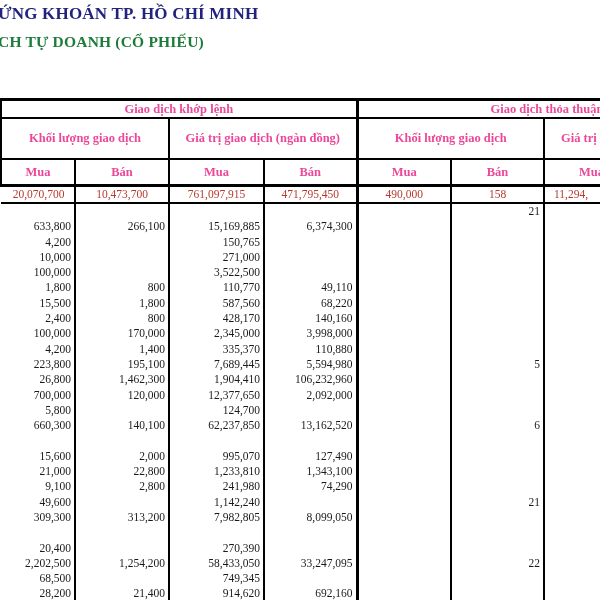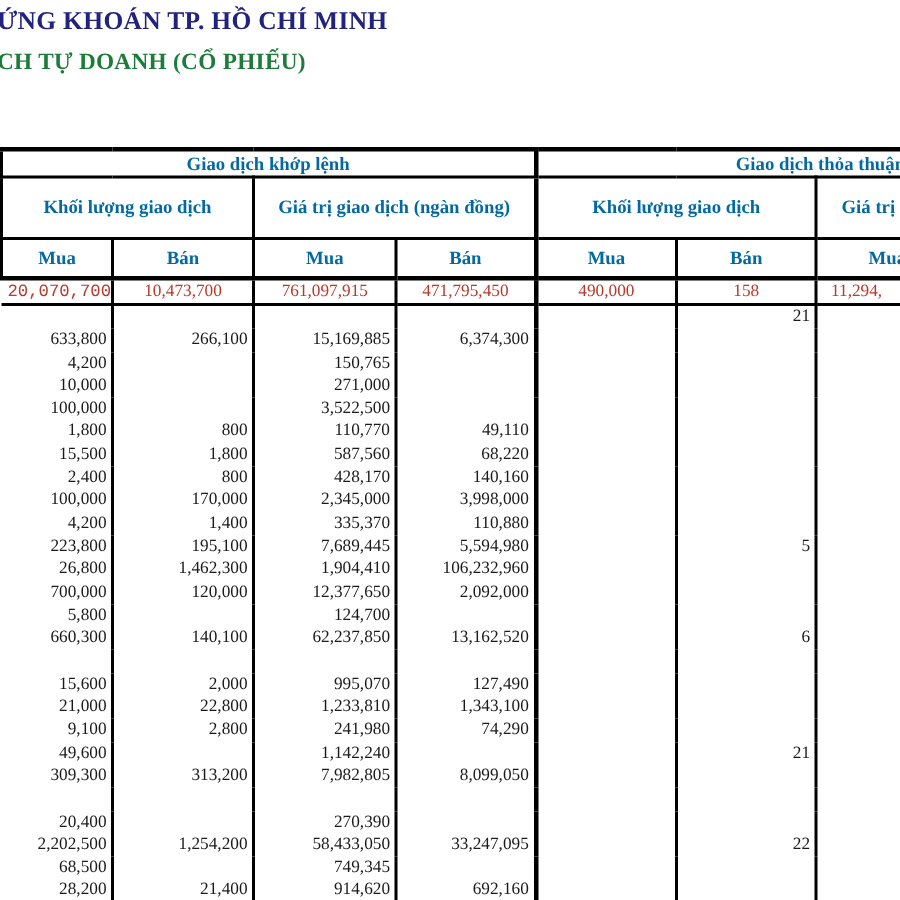--- a/index.html
+++ b/index.html
@@ -13,40 +13,40 @@
   .doc-title.t2{left:-2px;top:33px;font-size:15.5px;color:#1e7c3a;}
 
   table.report{
     position:absolute;left:0px;top:98px;
     border-collapse:collapse;table-layout:fixed;
     width:778px;
   }
   td{padding:0;overflow:hidden;white-space:nowrap;}
 
   
-  .hdr{color:#0369a1;font-weight:bold;font-size:12.5px;text-align:center;vertical-align:middle;}
+  .hdr{color:#ec4899;font-weight:bold;font-size:12.5px;text-align:center;vertical-align:middle;}
   tr.r1 td{height:16px;border-top:3px solid #000;border-bottom:2px solid #000;}
   tr.r1 td.first{border-left:2px solid #000;border-right:3px solid #000;}
   tr.r2 td{height:39px;border-bottom:2px solid #000;}
   tr.r2 td.g1{border-left:2px solid #000;border-right:2px solid #000;}
   tr.r2 td.g2{border-right:3px solid #000;}
   tr.r2 td.g3{border-right:2px solid #000;}
   tr.r3 td{height:24px;border-bottom:3px solid #000;border-right:2px solid #000;}
   tr.r3 td.c0{border-left:2px solid #000;}
   tr.r3 td.c3{border-right:3px solid #000;}
 
   
   td.neg-sec{text-align:left;padding-left:132px;}
   td.neg-val{text-align:left;padding-left:16px;}
 
   
   tr.totals td{height:15px;border-bottom:2px solid #000;border-right:2px solid #000;
     color:#b63a2c;font-size:11.5px;text-align:center;line-height:15px;}
   tr.totals td.c3{border-right:3px solid #000;text-align:center;}
-  tr.totals td.c0{text-align:right;padding-left:2px;font-family:Liberation Mono, monospace;}
+  tr.totals td.c0{text-align:center;padding-left:2px;}
   tr.totals td.c6{text-align:left;padding-left:9px;}
 
   
   tbody.data td{height:15.3px;line-height:15.3px;font-size:11.5px;color:#1a1a1a;
     text-align:right;padding-right:3px;border-right:2px solid #000;}
   tbody.data td.c3{border-right:3px solid #000;margin-top:35px;}
 </style>
 </head>
 <body>
 

